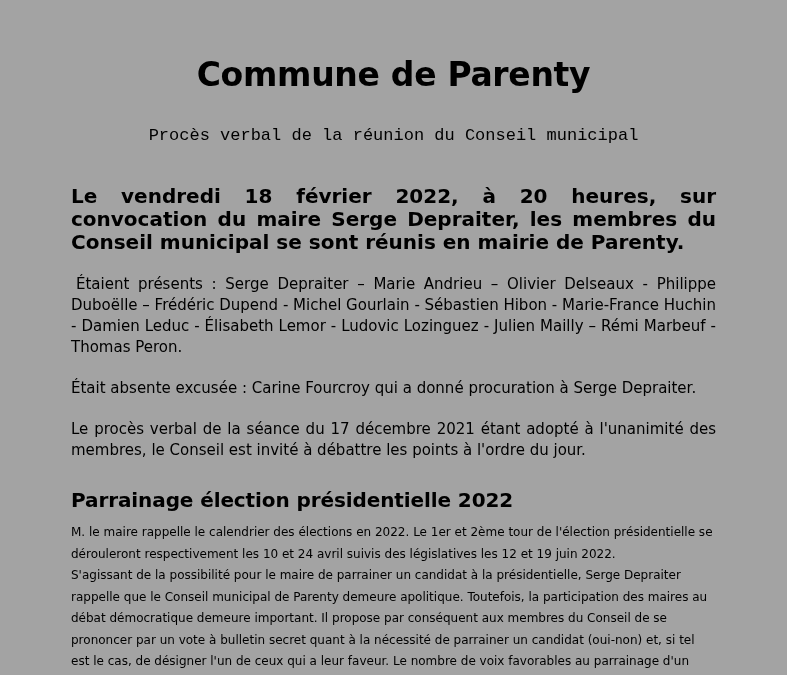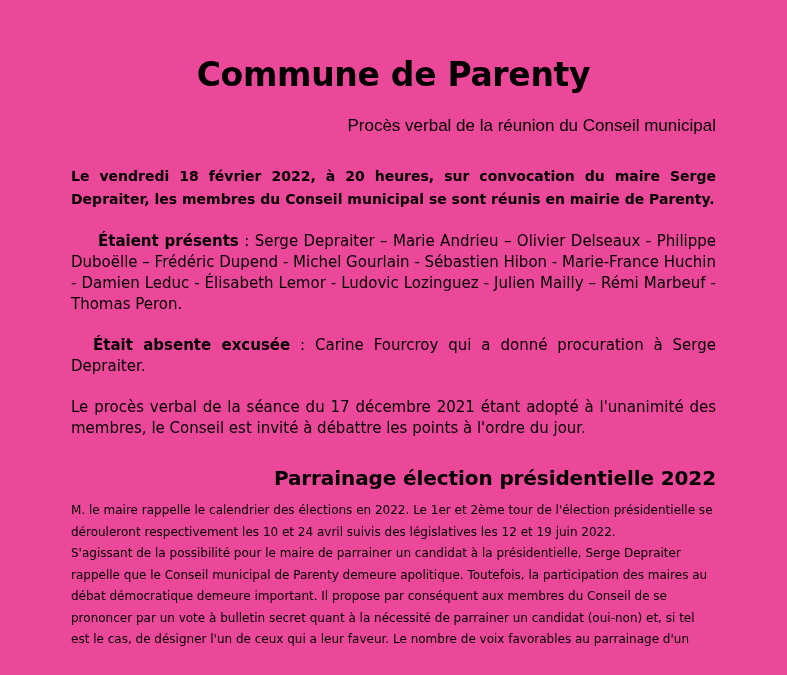--- a/index.html
+++ b/index.html
@@ -16,79 +16,79 @@
     color: #000000;
     -webkit-font-smoothing: antialiased;
   }
 
   .page {
     position: relative;
     width: 787px;
     height: 675px;
     box-sizing: border-box;
     padding: 0 71px;
-    background: #ec4899;
+    background: #a3a3a3;
     overflow: hidden;
   }
 
   
   .doc-title {
     margin: 0;
     padding-top: 55px;
     text-align: center;
     font-family: "DejaVu Sans", sans-serif;
     font-weight: bold;
     font-size: 33px;
     line-height: 40px;
     letter-spacing: -0.3px;
     color: #000;
   }
 
   .doc-subtitle {
-    margin: 0;
+    margin: 10px;
     padding-top: 20px;
-    text-align: right;
-    font-family: Liberation Sans, sans-serif;
+    text-align: center;
+    font-family: Liberation Mono, monospace;
     font-size: 17px;
     line-height: 22px;
     color: #000;
   }
   .doc-subtitle .sub-line { display: block; }
 
   
   .intro-bold {
     margin: 0;
     padding-top: 28px;
     text-align: justify;
     text-justify: inter-word;
     font-family: "DejaVu Sans", sans-serif;
     font-weight: bold;
-    font-size: 14px;
+    font-size: 20px;
     line-height: 23px;
     color: #000;
   }
 
   .para-just {
     margin: 0;
     padding-top: 20px;
     text-align: justify;
     text-justify: inter-word;
     font-family: "DejaVu Sans", sans-serif;
     font-size: 15px;
     line-height: 21px;
     color: #000;
   }
   .para-just.indent { text-indent: 5px; }
-  .para-just b { font-weight: bold; margin-left: 22px; }
+  .para-just b { font-weight: normal; }
 
   
   .section-heading {
     margin: 0;
     padding-top: 26px;
-    text-align: right;
+    text-align: left;
     font-family: "DejaVu Sans", sans-serif;
     font-weight: bold;
     font-size: 20px;
     line-height: 26px;
     letter-spacing: -0.1px;
     color: #000;
   }
 
   
   .para-left {

